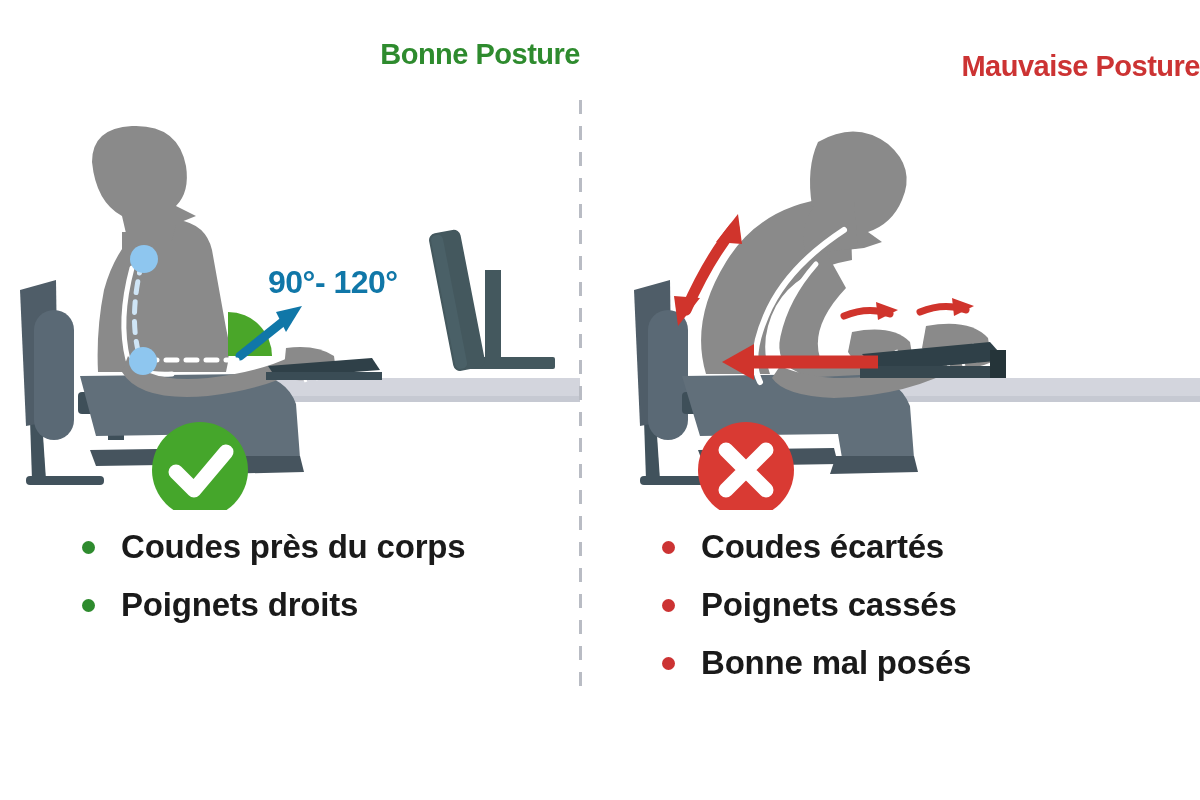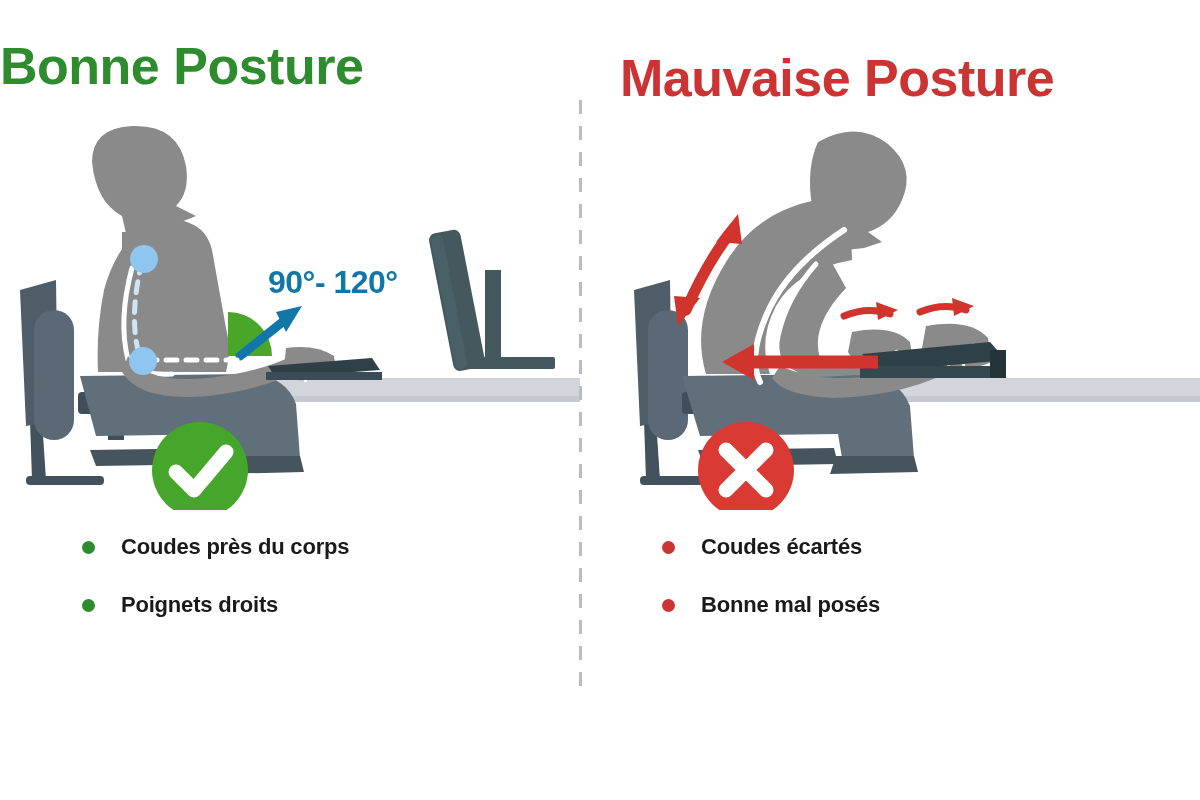--- a/index.html
+++ b/index.html
@@ -13,22 +13,22 @@
   .stage{position:absolute;inset:0;}
 
   
   .panel{position:absolute;top:0;height:800px;width:580px;}
   .panel-left{left:0;}
   .panel-right{left:620px;}
 
   
   .title{
     position:absolute;top:40px;left:0;width:580px;
-    text-align:left;
-    font-size:52px;font-weight:bold;
+    text-align:right;
+    font-size:29px;font-weight:bold;
     letter-spacing:-0.5px;
     line-height:1;
     white-space:nowrap;
   }
   .title-good{color:#2e8b2e;}
   .title-bad{color:#cc3333;margin-top:12px;}
 
   
   .divider{
     position:absolute;left:579px;top:100px;
@@ -48,21 +48,21 @@
     height:58px;
     padding-left:82px;
   }
   .dot{
     width:13px;height:13px;border-radius:50%;
     flex:0 0 auto;margin-right:26px;
   }
   .dot-good{background:#2e8b2e;}
   .dot-bad{background:#cc3333;}
   .bullet-text{
-    font-size:22px;font-weight:bold;color:#1a1a1a;
+    font-size:33px;font-weight:bold;color:#1a1a1a;
     white-space:nowrap;letter-spacing:-0.2px;
   }
   .bullets-right .bullet-row{padding-left:42px;}
 
   
   .angle-label{
     position:absolute;
     left:268px;top:264px;
     font-size:32px;font-weight:bold;
     color:#1077a8;
@@ -275,18 +275,22 @@
       </svg>
     </div>
 
     <div class="bullets bullets-right">
       <div class="bullet-row">
         <span class="dot dot-bad"></span>
         <span class="bullet-text">Coudes écartés</span>
       </div>
       <div class="bullet-row">
         <span class="dot dot-bad"></span>
+        <span class="bullet-text">Poignets cassés</span>
+      </div>
+      <div class="bullet-row">
+        <span class="dot dot-bad"></span>
         <span class="bullet-text">Bonne mal posés</span>
       </div>
     </div>
   </div>
 
 </div>
 
 </body></html>

